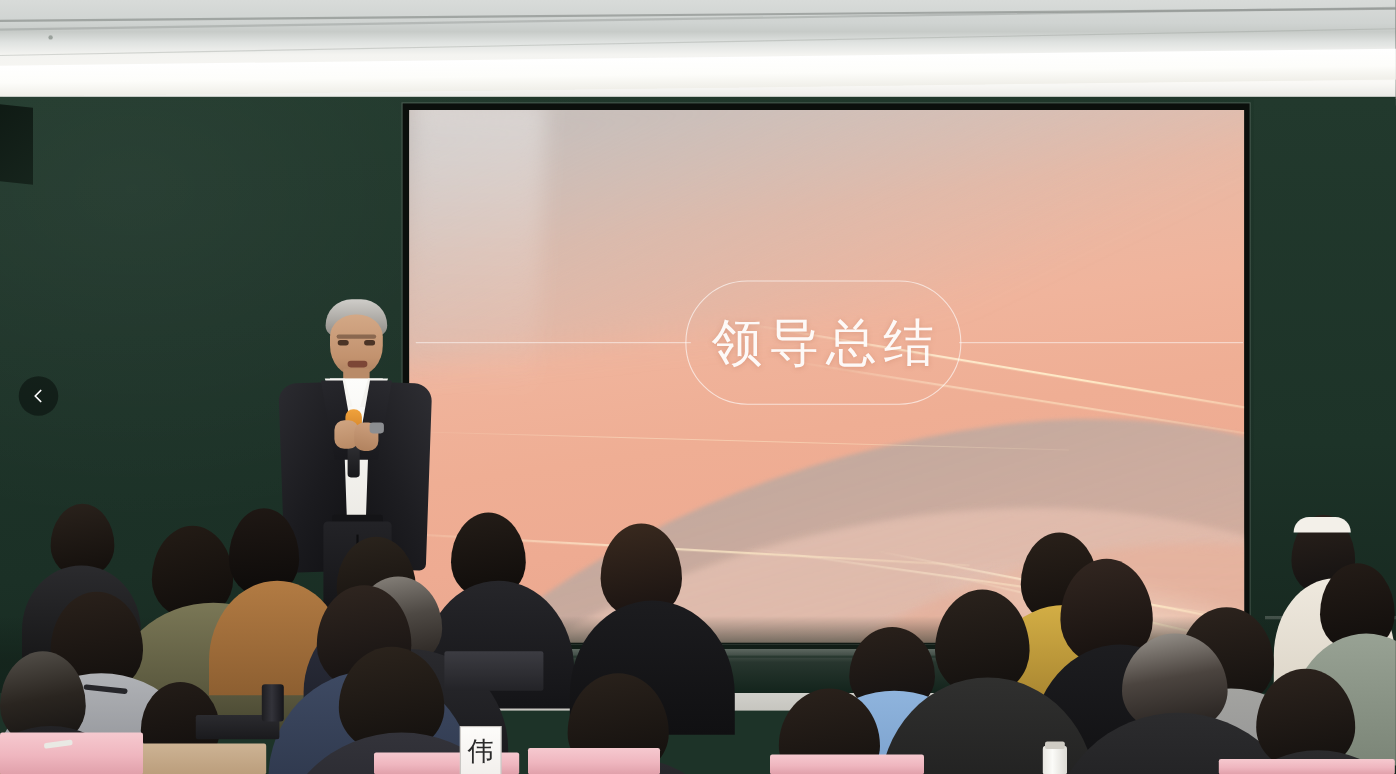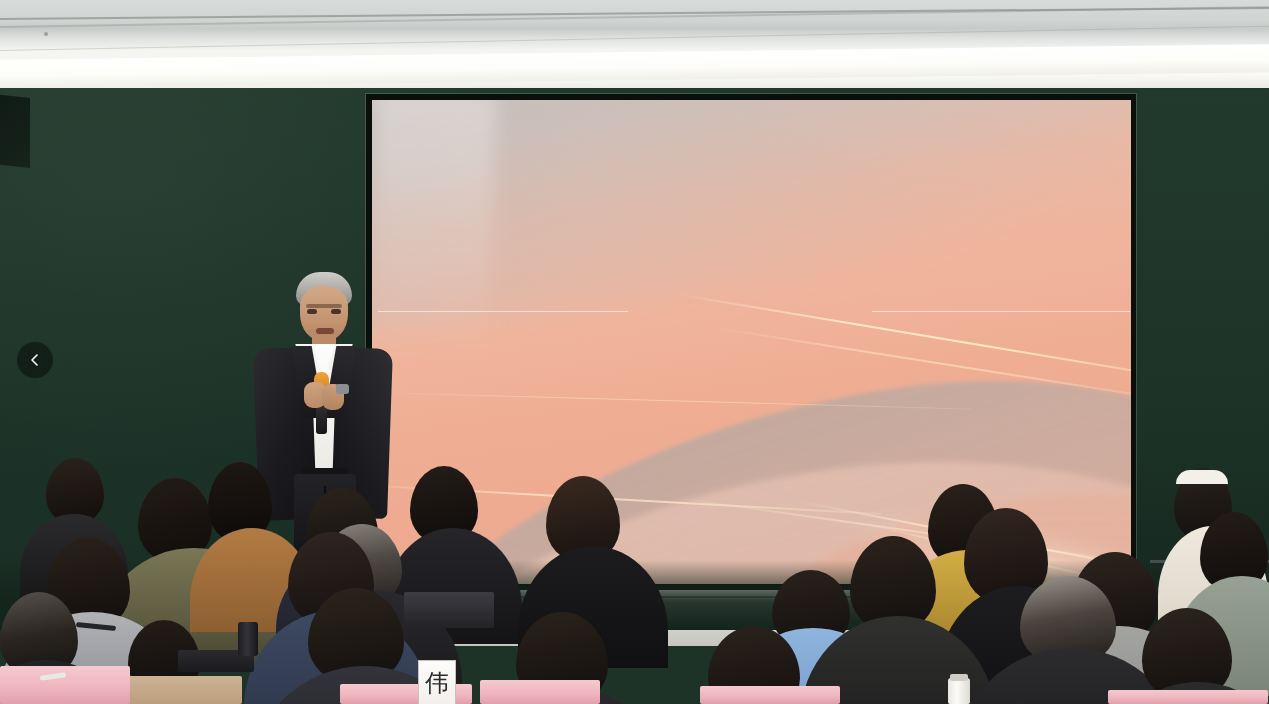--- a/index.html
+++ b/index.html
@@ -325,20 +325,23 @@
     <div class="ribbon rb2"></div>
     <div class="ribbon rb3"></div>
     <div class="ribbon rb4"></div>
     <div class="ribbon rb5"></div>
     <div class="ribbon rb6"></div>
     <div class="ribbon rb7"></div>
 
     <div class="sc-hline left"></div>
     <div class="sc-hline right"></div>
 
+    <div class="sc-pill">
+      <div class="sc-title">领导总结</div>
+    </div>
   </div>
 
   <div class="lowwall"></div>
   <div class="lowwall-line"></div>
   <div class="lowwall-line2"></div>
   <div class="wall-lowband"></div>
 
   <div class="presenter">
     <div class="p-hair"></div>
     <div class="p-head"></div>

